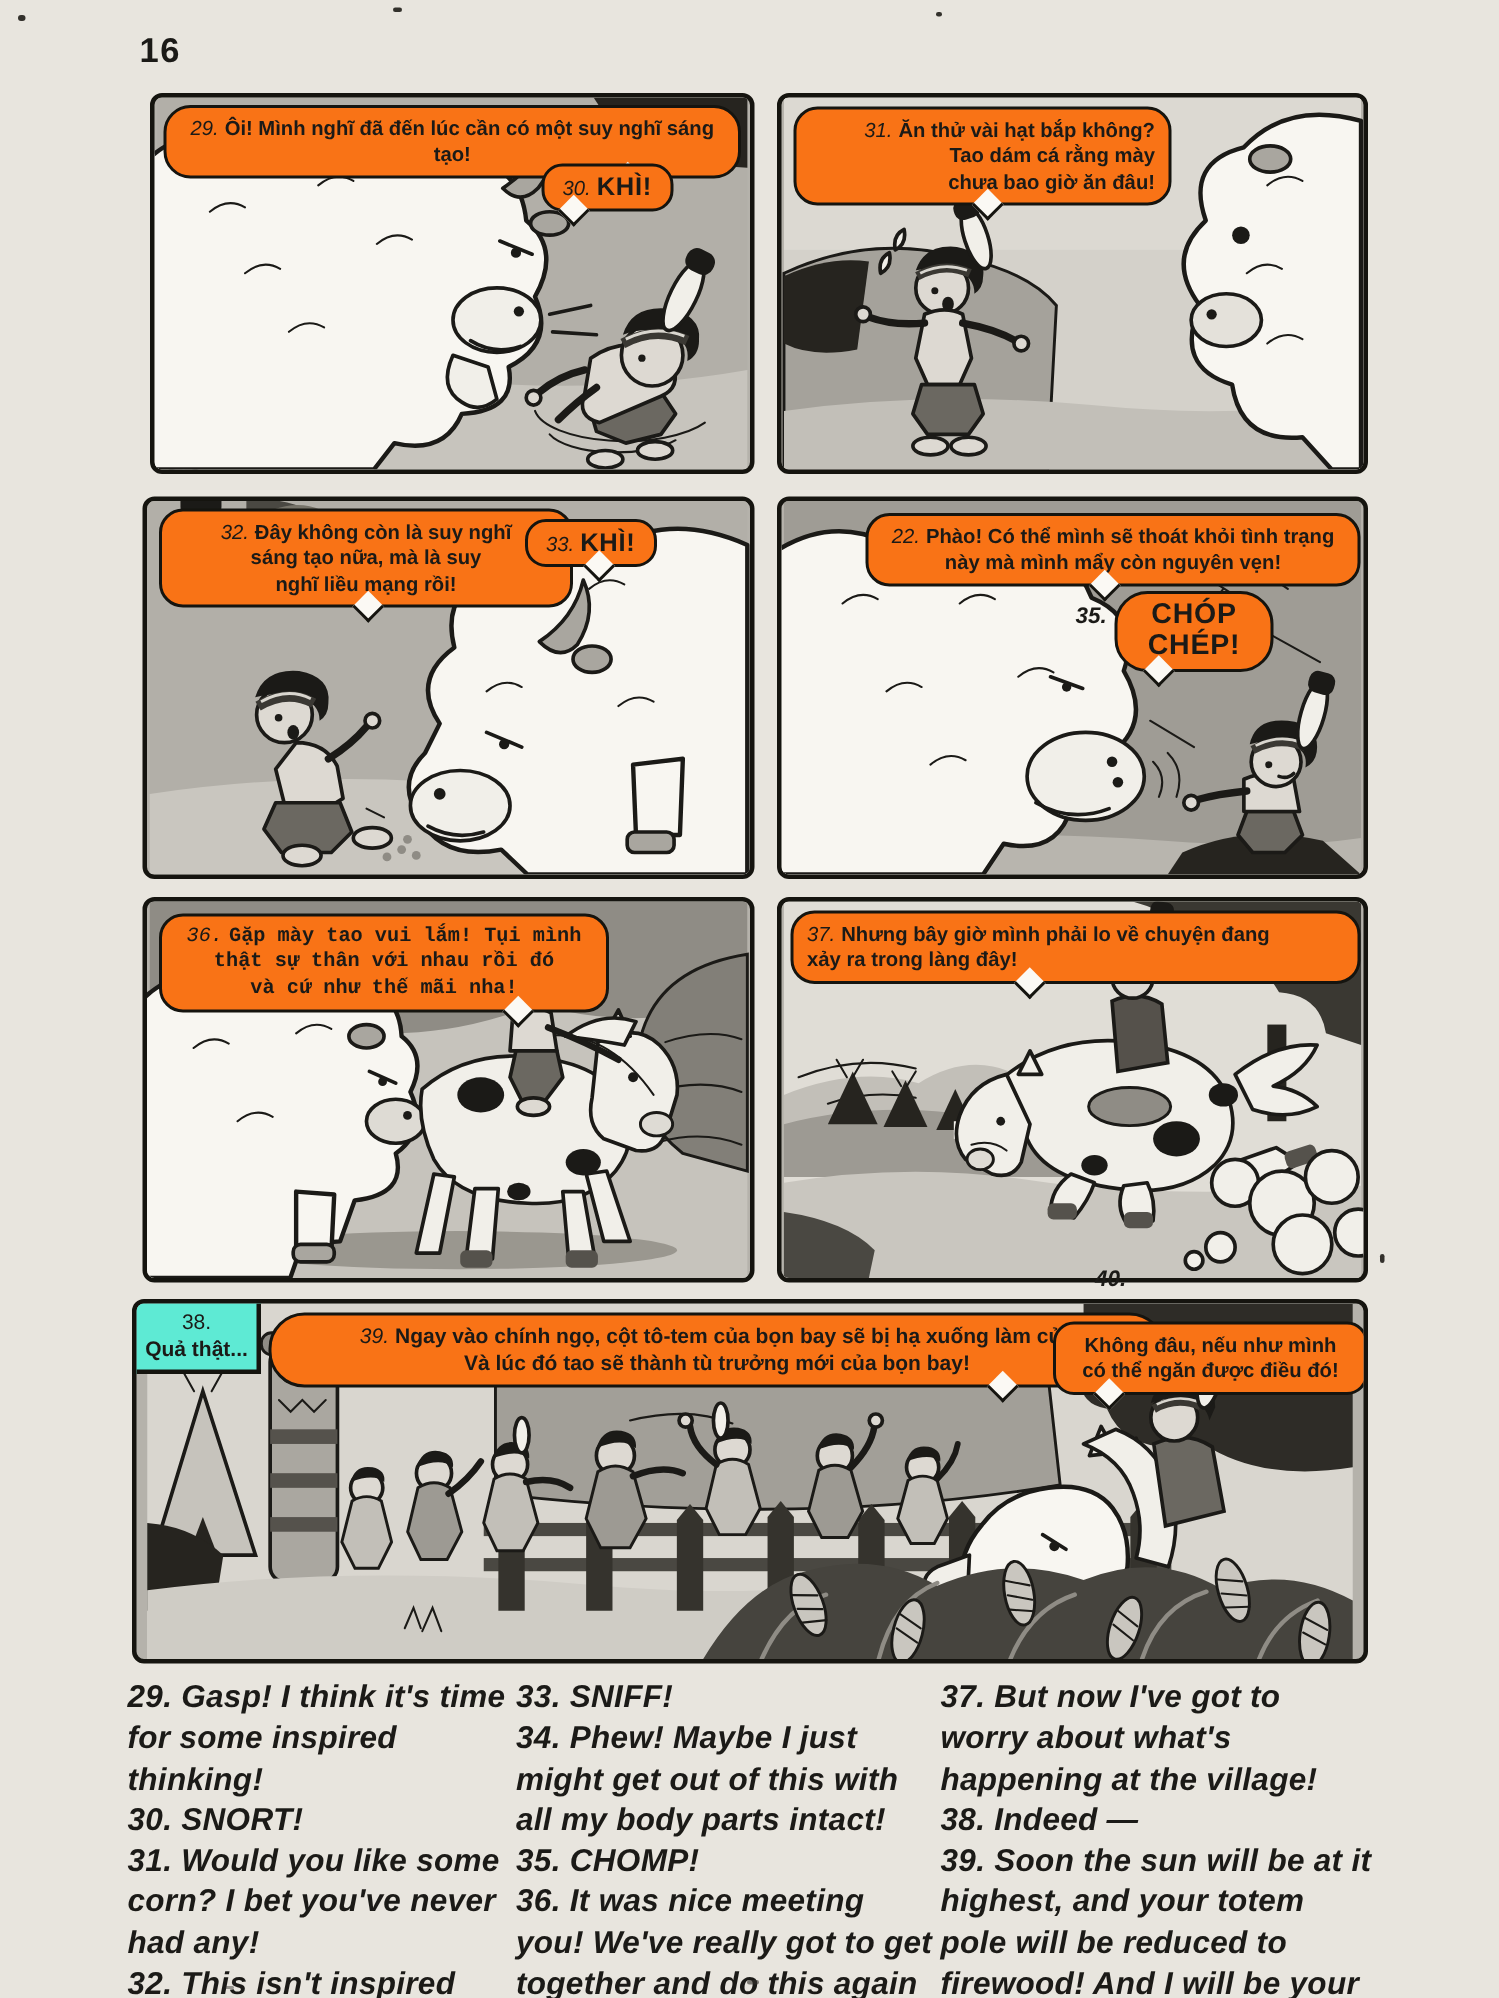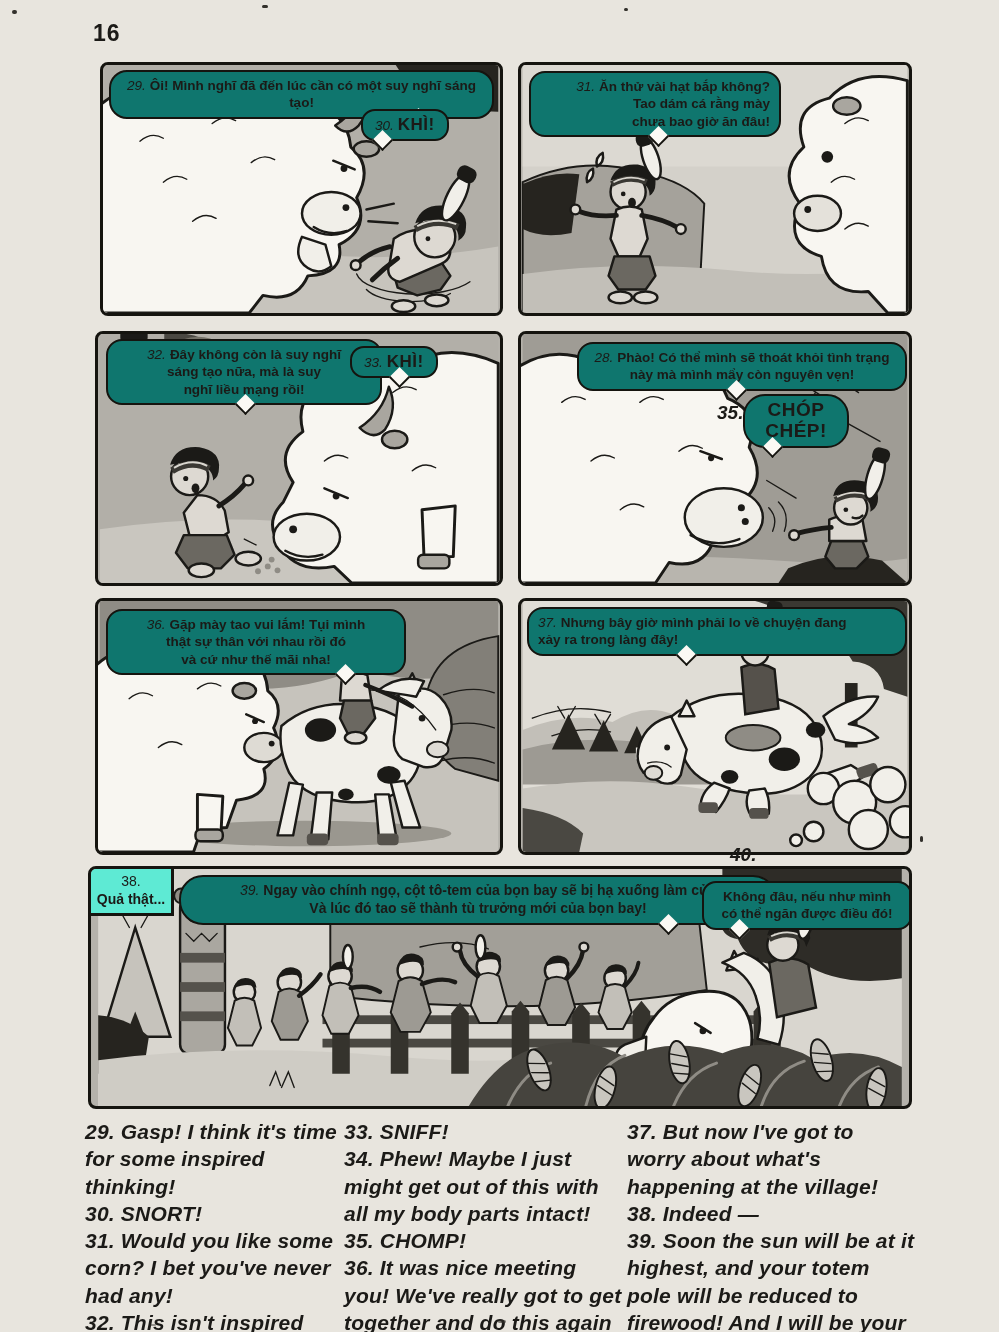--- a/index.html
+++ b/index.html
@@ -17,30 +17,30 @@
   .w2  {fill:#f1efe9;stroke:#1b1a17;stroke-width:2.5;stroke-linejoin:round;}
   .g1  {fill:#a9a69f;stroke:#1b1a17;stroke-width:2.5;stroke-linejoin:round;}
   .skin{fill:#ddd9d2;stroke:#1b1a17;stroke-width:2.5;stroke-linejoin:round;}
   .ink {fill:#1b1a17;}
   .dk  {fill:#26241f;}
   .md  {fill:#8f8c85;}
   .ln  {fill:none;stroke:#1b1a17;stroke-width:2.5;stroke-linecap:round;}
   .ln1 {fill:none;stroke:#1b1a17;stroke-width:1.4;stroke-linecap:round;}
   .pants{fill:#6b6861;stroke:#1b1a17;stroke-width:2.5;stroke-linejoin:round;}
   
-  .bubble{position:absolute;background:#0f766e;border:2.5px solid #15140f;border-radius:16px;
+  .bubble{position:absolute;background:#f97316;border:2.5px solid #15140f;border-radius:16px;
           padding:5px 9px;font-size:13.5px;font-weight:600;line-height:1.28;text-align:center;
           box-sizing:border-box;z-index:4;}
   .bubble .bnum{font-style:italic;font-weight:400;margin-right:4px;}
   .shout{font-weight:800;font-size:17px;letter-spacing:.5px;}
   .shout-big{font-weight:800;font-size:19px;letter-spacing:.5px;line-height:1.1;}
   .tail{position:absolute;width:13px;height:13px;background:#fbf9f4;
         border-right:2.5px solid #15140f;border-bottom:2.5px solid #15140f;
         transform:rotate(45deg);z-index:3;}
-  .numfloat{position:absolute;font-style:italic;font-weight:600;font-size:19px;z-index:5;}
+  .numfloat{position:absolute;font-style:italic;font-weight:600;font-size:15px;z-index:5;}
   
   .pageno{position:absolute;left:93px;top:20px;font-size:23px;font-weight:bold;letter-spacing:1px;}
   .caption{position:absolute;left:-3px;top:-3px;width:86px;background:#5eead4;
            border:3px solid #15140f;text-align:center;padding:4px 2px 5px;z-index:4;
            font-size:14px;line-height:1.25;box-sizing:border-box;}
   .caption .cap-strong{font-weight:800;}
   .fcol{position:absolute;top:1118px;font-style:italic;font-weight:bold;font-size:21px;
         line-height:1.3;letter-spacing:.2px;}
   .fcol p{margin:0;}
   .speck{position:absolute;background:#33312c;border-radius:2px;}
@@ -231,33 +231,33 @@
       <path d="M322,167 q16,-8 32,-2" stroke="#d9d6cf" stroke-width="1.8" fill="none"></path>
       <circle cx="331" cy="180" r="2.4" class="ink"></circle>
       <path class="ln" d="M338,188 q6,2 10,-2"></path>
       <g transform="rotate(16 362 142)">
         <ellipse cx="362" cy="146" rx="8" ry="24" class="w2"></ellipse>
         <rect x="353" y="116" width="18" height="15" rx="6" class="ink"></rect>
       </g>
     </g>
   </svg>
   <div class="bubble" style="left:56px;top:8px;width:330px;">
-    <div><span class="bnum">28.</span><span>Phào! Có thể mình sẽ thoát khỏi tình trạng</span></div>
+    <div><span class="bnum">22.</span><span>Phào! Có thể mình sẽ thoát khỏi tình trạng</span></div>
     <div>này mà mình mẩy còn nguyên vẹn!</div>
     <i class="tail" style="left:150px;bottom:-9px;"></i>
   </div>
   <span class="numfloat" style="left:196px;top:68px;">35.</span>
   <div class="bubble" style="left:222px;top:60px;width:106px;padding:4px 6px;border-radius:22px;">
     <div class="shout-big">CHÓP</div>
     <div class="shout-big">CHÉP!</div>
     <i class="tail" style="left:20px;bottom:-9px;"></i>
   </div>
 </div>
 
-<div class="panel" style="left:95px;top:598px;width:408px;height:257px;">
+<div class="panel" style="left:95px;top:598px;width:408px;height:257px;font-family:Liberation Mono, monospace;">
   <svg viewBox="0 0 408 257">
     <rect width="408" height="257" fill="#c6c3bc"></rect>
     <path d="M0,0 H408 V64 Q340,92 264,70 Q180,104 92,80 Q40,68 0,86 Z" fill="#8f8c85"></path>
     <path d="M408,36 q-64,10 -74,62 q-8,44 30,74 l44,12 Z" fill="#827f78" stroke="#1b1a17" stroke-width="2"></path>
     <path class="ln1" d="M352,96 q30,-10 52,-2 M344,130 q34,-10 60,0 M348,164 q30,-8 56,2"></path>
     <ellipse cx="210" cy="238" rx="150" ry="13" fill="#9a978f"></ellipse>
     <g>
       <path class="w" d="M-8,257 V70 Q20,40 60,52 Q100,30 140,56 Q170,60 172,92 Q190,106 178,130 Q190,156 168,172 Q176,200 140,204 L130,232 l-26,2 -8,23 Z"></path>
       <path class="ln1" d="M30,100 q12,-10 24,-3 M60,150 q12,-10 24,-3 M100,90 q12,-10 24,-3"></path>
       <ellipse cx="148" cy="92" rx="12" ry="8" class="g1"></ellipse>

